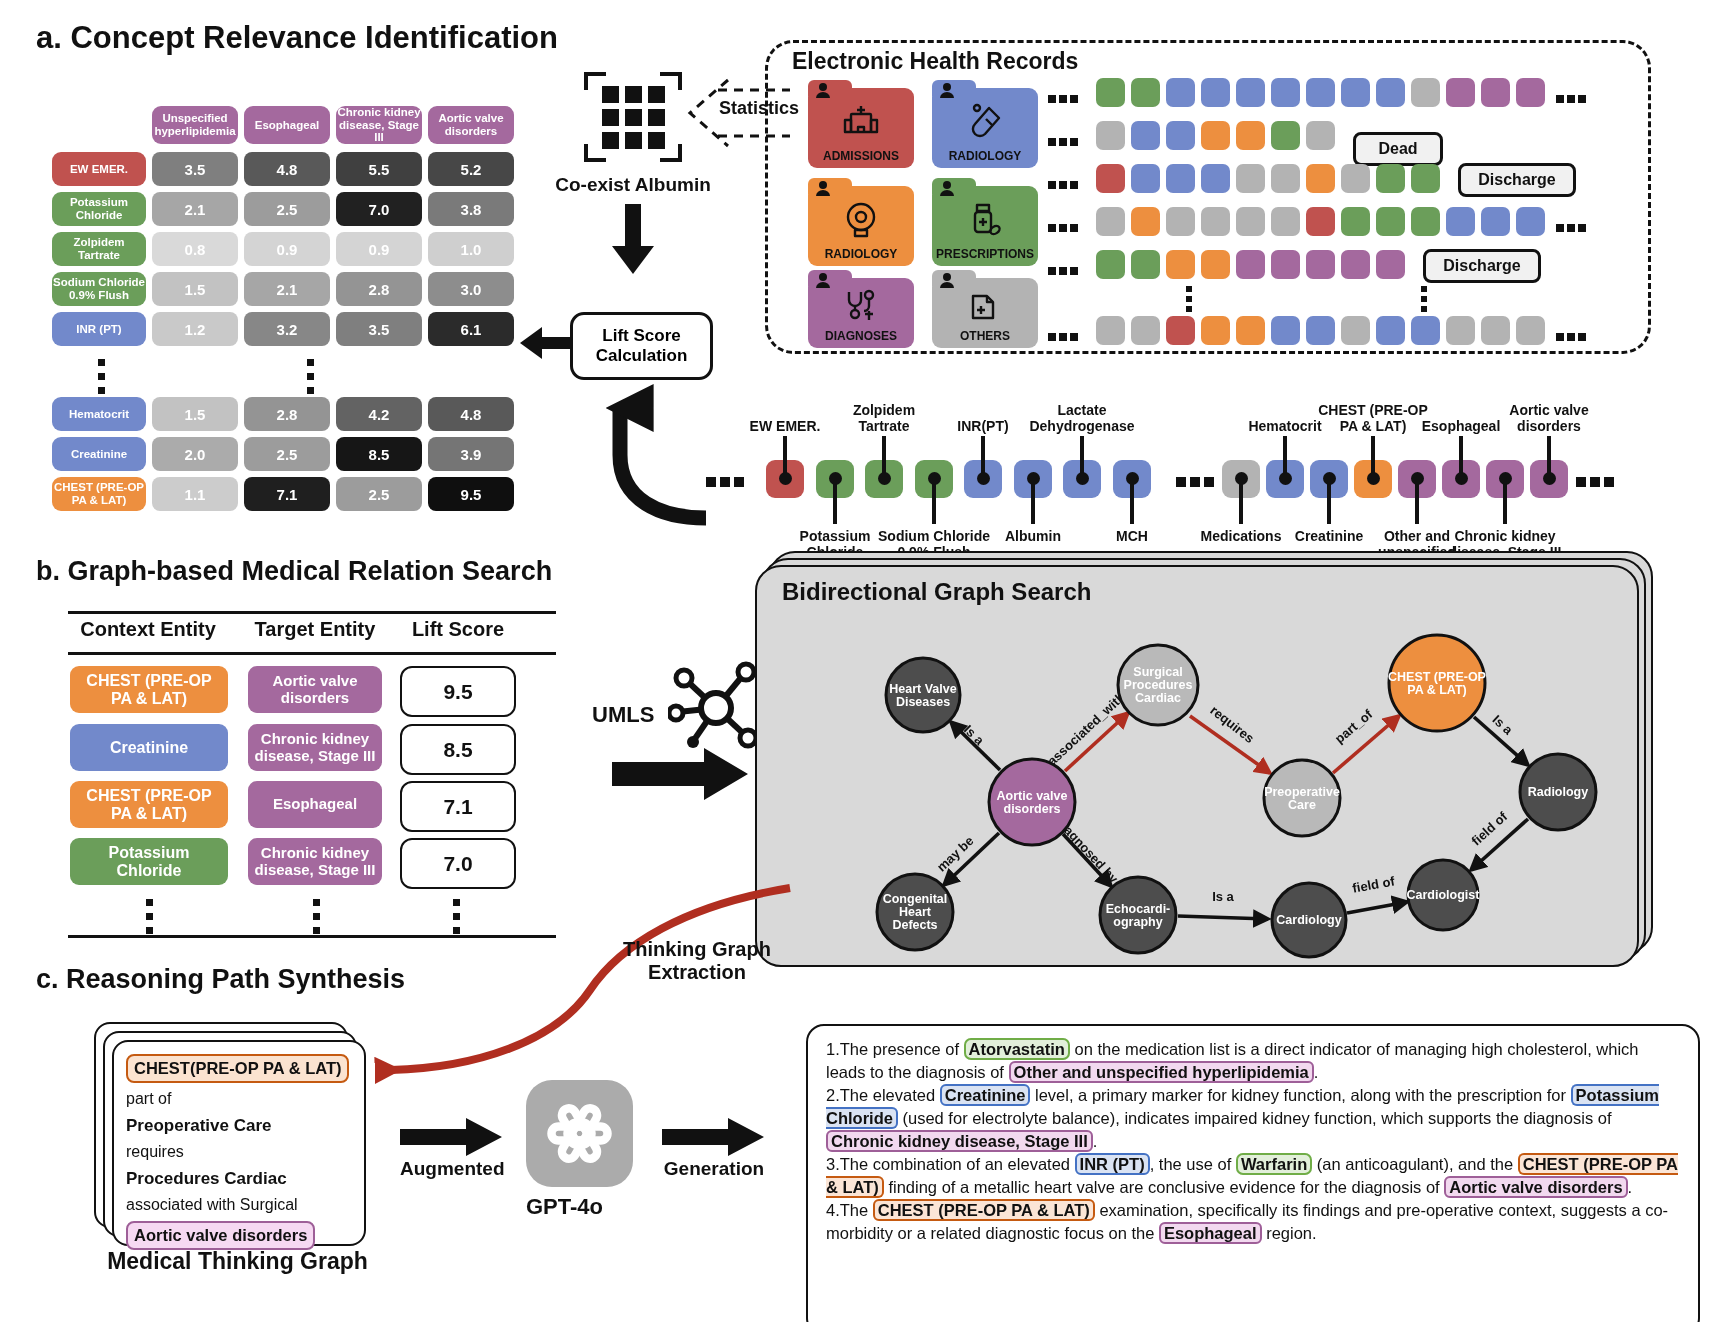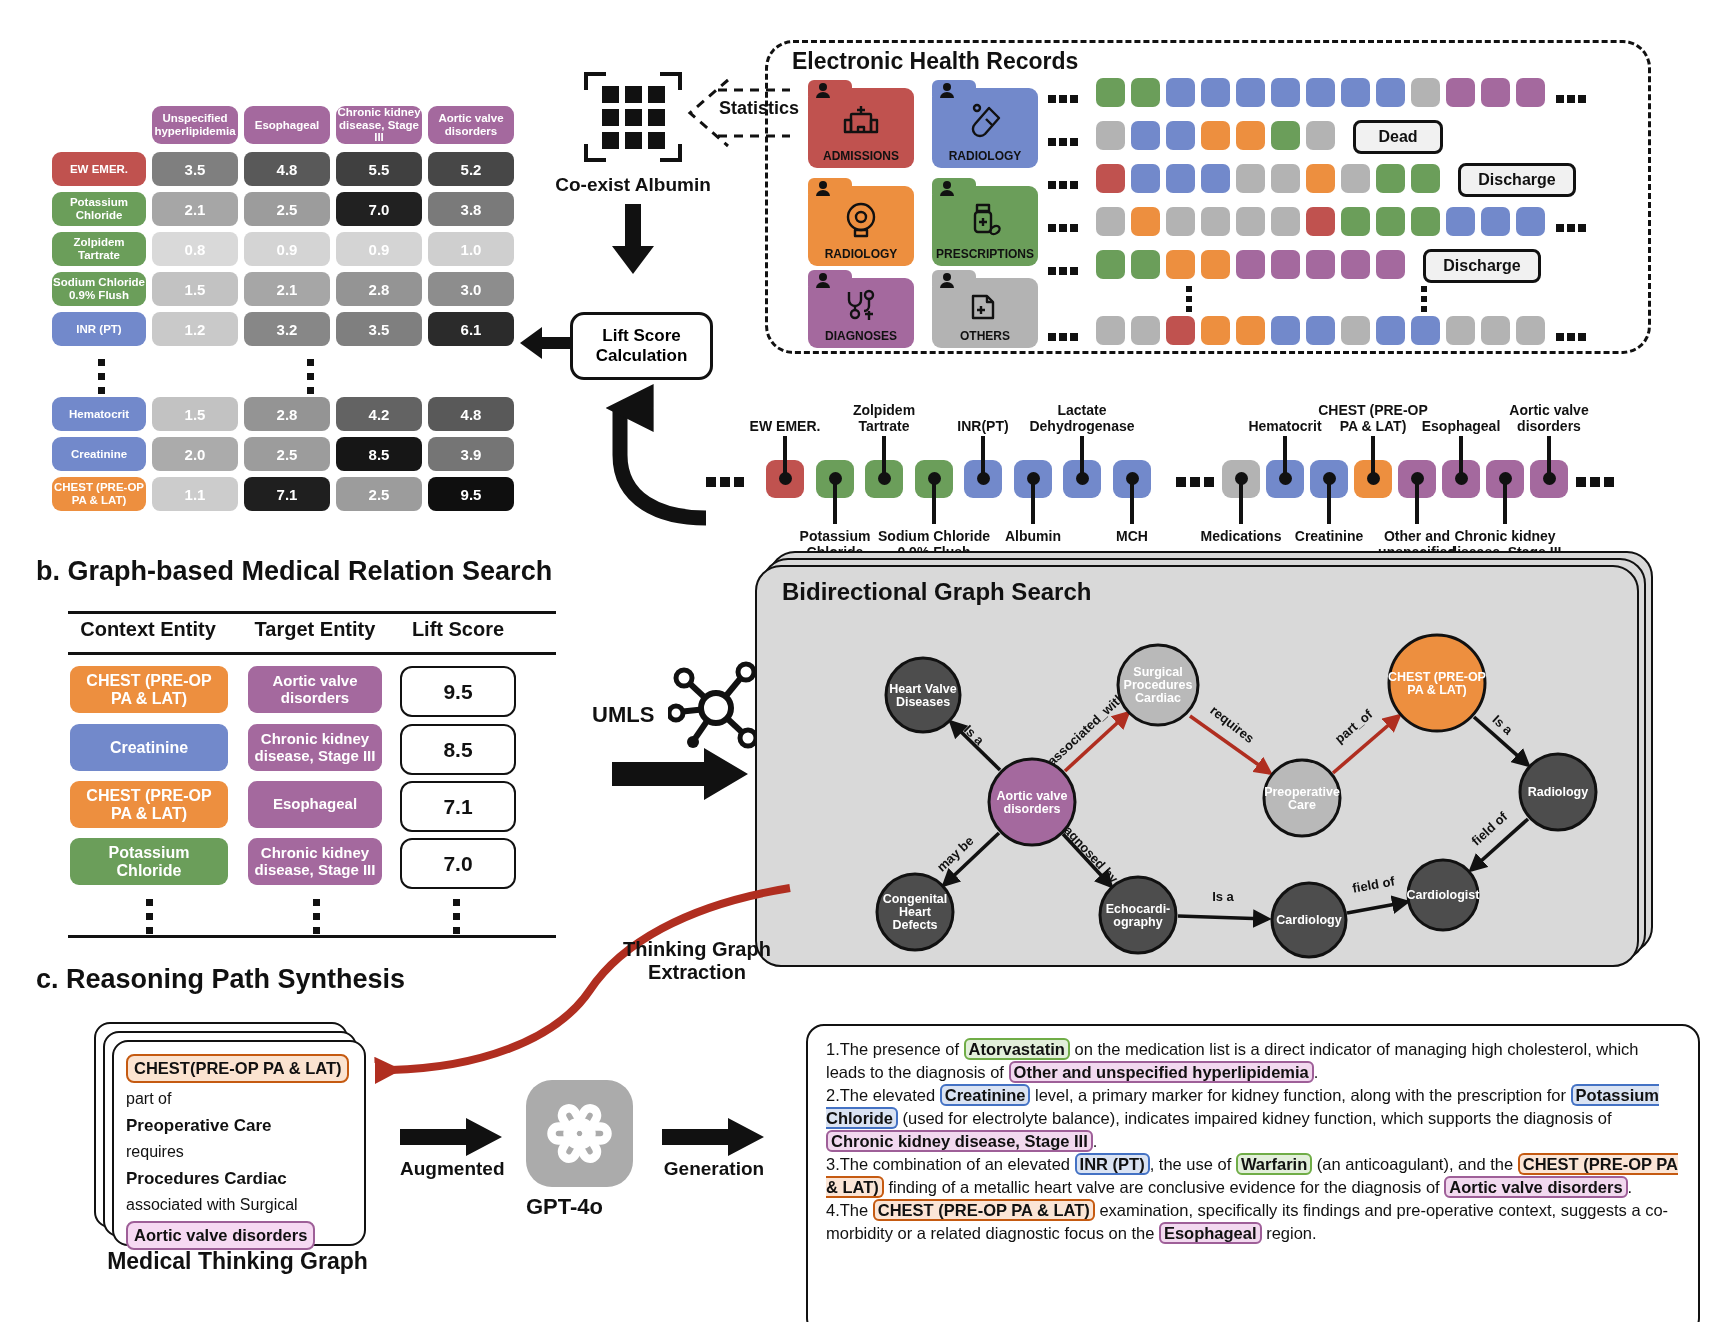--- a/index.html
+++ b/index.html
@@ -34,31 +34,32 @@
   .card{position:absolute;background:#fff;border:2.5px solid #111;border-radius:16px;}
   .cline{text-align:left;font-size:16px;color:#111;margin:6px 10px;line-height:1.25;}
   .cline.bold{font-weight:bold;font-size:17px;}
   .cbox{display:inline-block;border-radius:8px;font-weight:bold;font-size:16.5px;padding:2px 6px;}
   .cbox.orange{border:2.5px solid #c55a11;background:#fbe3d0;}
   .cbox.purple{border:2.5px solid #9e5f98;background:#f6d9f2;}
   .reason-box{position:absolute;background:#fff;border:2.5px solid #111;border-radius:18px;
         color:#111;font-size:16.5px;line-height:23px;}
   .reason-box p{margin:0;}
   .hl{font-weight:bold;border-radius:6px;padding:0px 3px;border:2px solid;}
-  .hl.g{border-color:#70ad47;background:#e2efda;}
+  .hl.g{border-color:#70ad47;background:#e2efda;border-radius:7px;}
   .hl.bl{border-color:#4472c4;background:#dae3f3;}
   .hl.o{border-color:#c55a11;background:#fbe5d6;}
   .hl.p{border-color:#9e5f98;background:#f2d9ef;}
   .ctr{display:flex;align-items:center;justify-content:center;text-align:center;}
 </style>
 </head>
 <body>
 
 <div class="canvas">
 
+  <div class="abs ttl" style="left:36px;top:20px;font-size:31px;">a. Concept Relevance Identification</div>
 
   <div id="matrix">
       <div class="pill" style="left: 152px; top: 106px; width: 86px; height: 38px; background: rgb(164, 105, 158); font-size: 11.5px;">Unspecified
 hyperlipidemia</div>
       <div class="pill" style="left: 244px; top: 106px; width: 86px; height: 38px; background: rgb(164, 105, 158); font-size: 11.5px;">Esophageal</div>
       <div class="pill" style="left: 336px; top: 106px; width: 86px; height: 38px; background: rgb(164, 105, 158); font-size: 11.5px;">Chronic kidney
 disease, Stage III</div>
       <div class="pill" style="left: 428px; top: 106px; width: 86px; height: 38px; background: rgb(164, 105, 158); font-size: 11.5px;">Aortic valve
 disorders</div>
       <div class="pill" style="left: 52px; top: 152px; width: 94px; height: 34px; background: rgb(192, 82, 79); font-size: 11.5px;">EW EMER.</div>
@@ -263,21 +264,21 @@
       <div class="sq" style="left: 1516px; top: 78px; background: rgb(164, 105, 158);"></div>
       <div class="abs hdots" style="left: 1556px; top: 89px;"><i></i><i></i><i></i></div>
       <div class="abs hdots" style="left: 1048px; top: 132px;"><i></i><i></i><i></i></div>
       <div class="sq" style="left: 1096px; top: 121px; background: rgb(179, 179, 179);"></div>
       <div class="sq" style="left: 1131px; top: 121px; background: rgb(114, 137, 203);"></div>
       <div class="sq" style="left: 1166px; top: 121px; background: rgb(114, 137, 203);"></div>
       <div class="sq" style="left: 1201px; top: 121px; background: rgb(237, 143, 63);"></div>
       <div class="sq" style="left: 1236px; top: 121px; background: rgb(237, 143, 63);"></div>
       <div class="sq" style="left: 1271px; top: 121px; background: rgb(107, 158, 90);"></div>
       <div class="sq" style="left: 1306px; top: 121px; background: rgb(179, 179, 179);"></div>
-      <div class="badge" style="left: 1353px; top: 120px; width: 84px;">Dead</div>
+      <div class="badge" style="left: 1353px; top: 132px; width: 84px;">Dead</div>
       <div class="abs hdots" style="left: 1048px; top: 175px;"><i></i><i></i><i></i></div>
       <div class="sq" style="left: 1096px; top: 164px; background: rgb(192, 82, 79);"></div>
       <div class="sq" style="left: 1131px; top: 164px; background: rgb(114, 137, 203);"></div>
       <div class="sq" style="left: 1166px; top: 164px; background: rgb(114, 137, 203);"></div>
       <div class="sq" style="left: 1201px; top: 164px; background: rgb(114, 137, 203);"></div>
       <div class="sq" style="left: 1236px; top: 164px; background: rgb(179, 179, 179);"></div>
       <div class="sq" style="left: 1271px; top: 164px; background: rgb(179, 179, 179);"></div>
       <div class="sq" style="left: 1306px; top: 164px; background: rgb(237, 143, 63);"></div>
       <div class="sq" style="left: 1341px; top: 164px; background: rgb(179, 179, 179);"></div>
       <div class="sq" style="left: 1376px; top: 164px; background: rgb(107, 158, 90);"></div>

